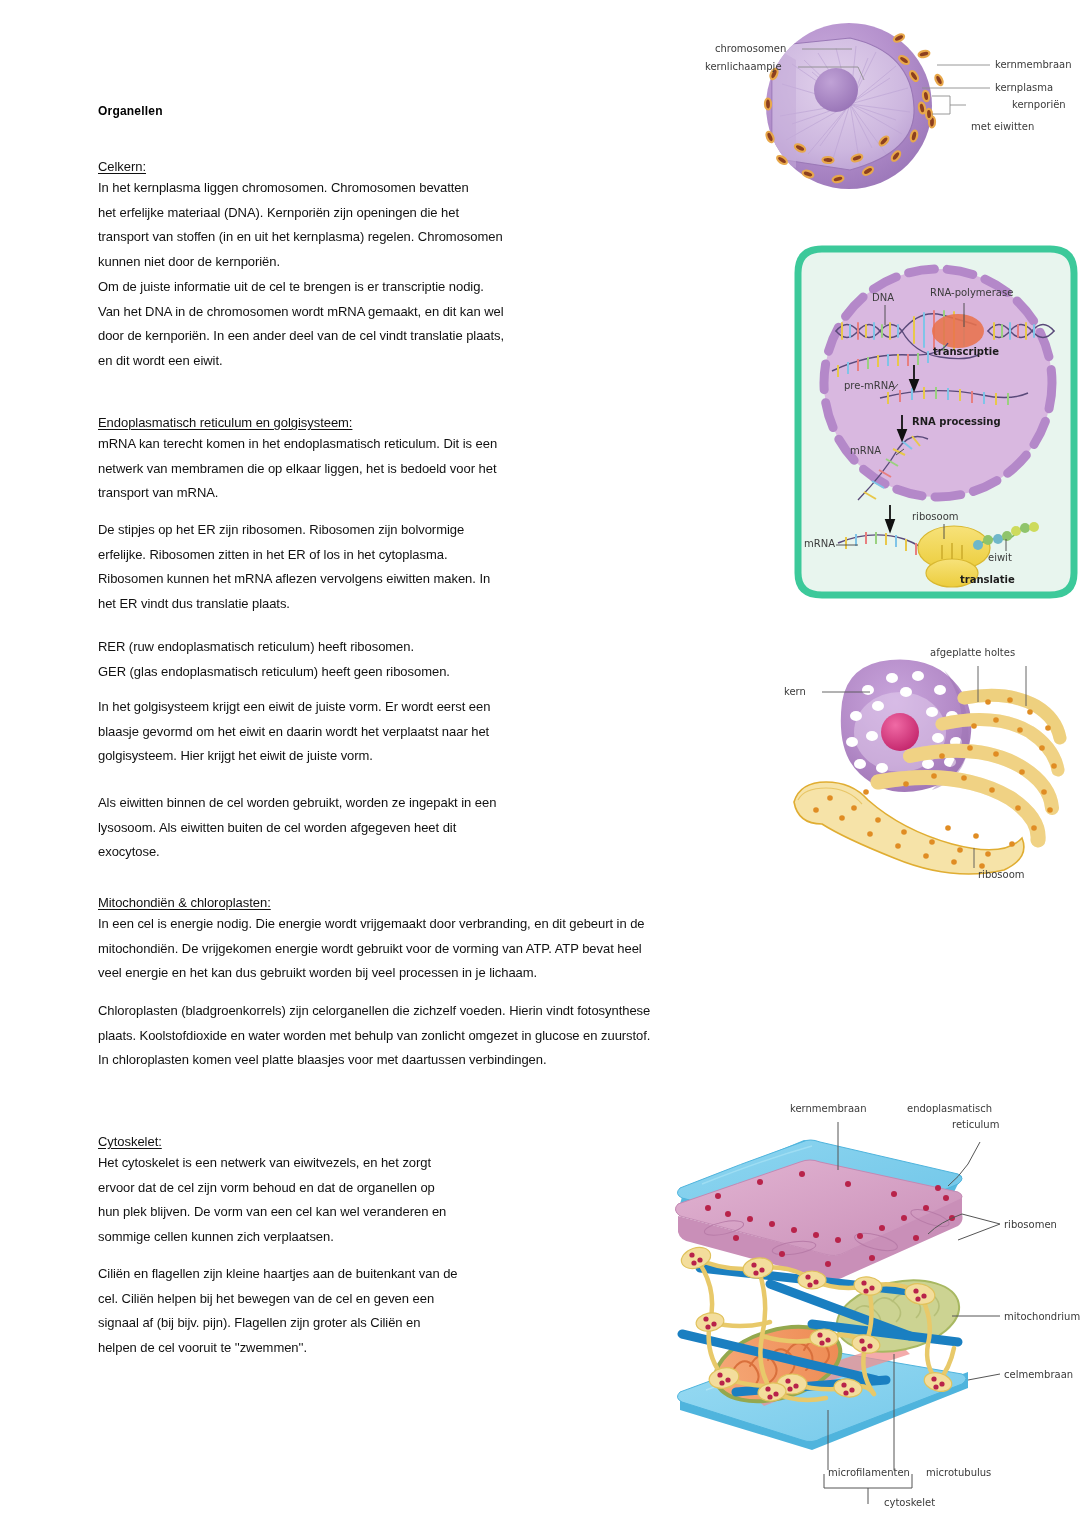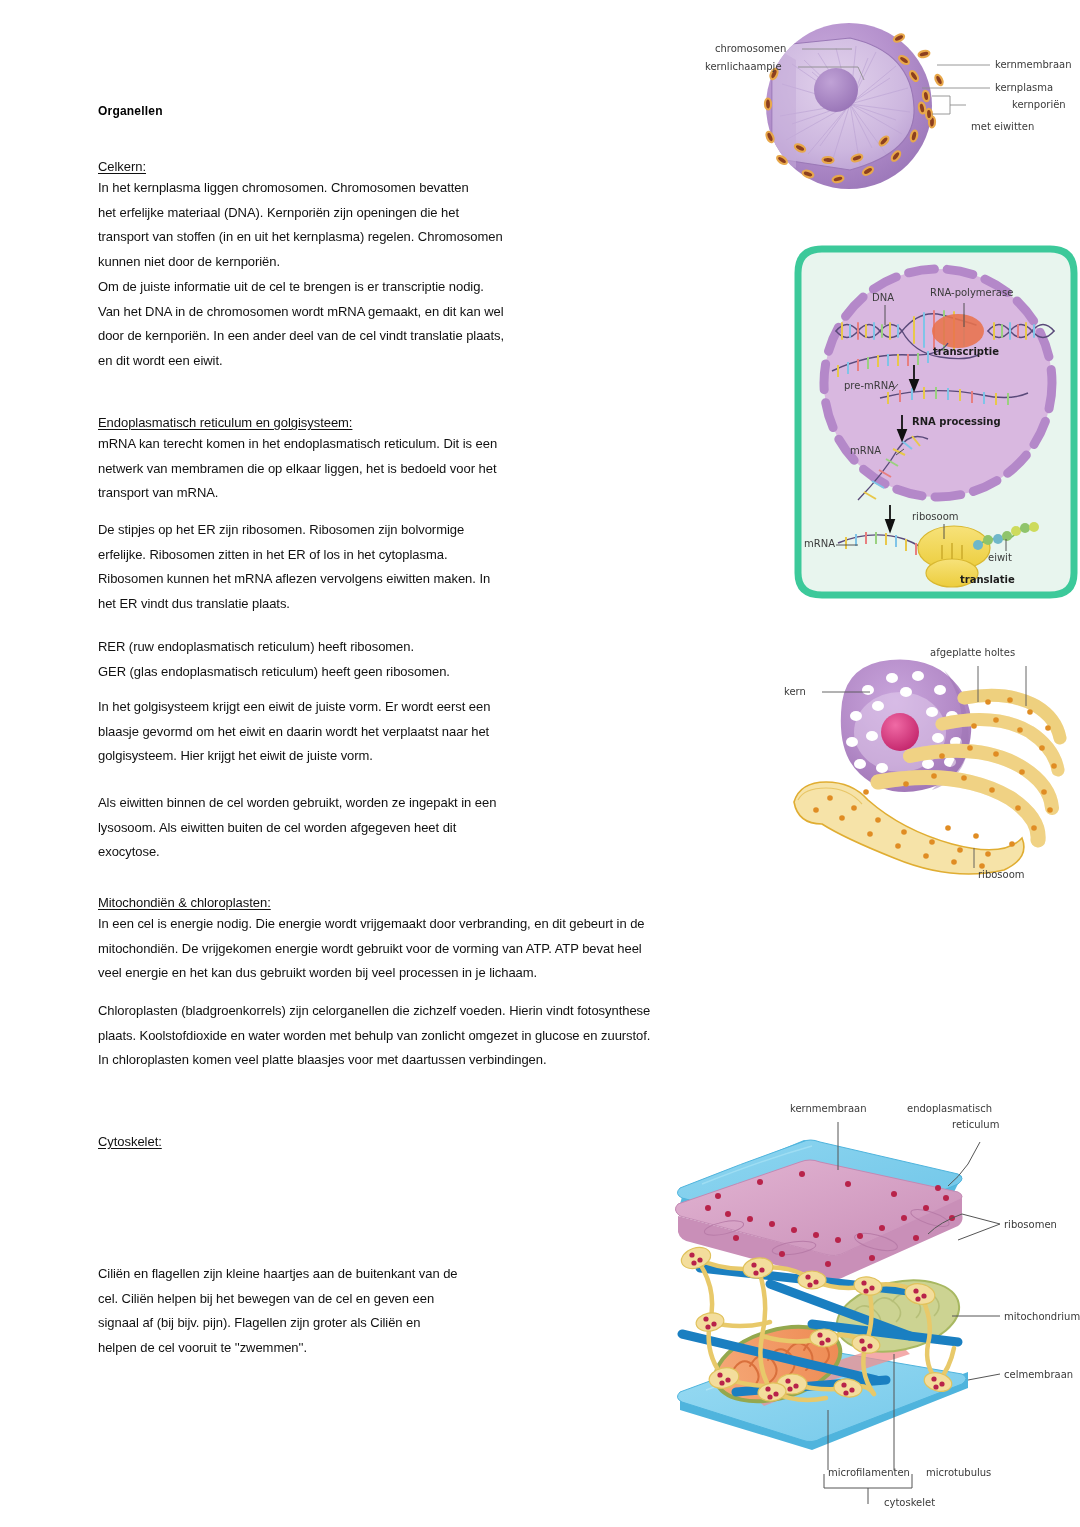--- a/index.html
+++ b/index.html
@@ -109,20 +109,24 @@
 
   <div class="txt head b-mito-h">Mitochondiën &amp; chloroplasten:</div>
   <div class="txt b-mito-p1">In een cel is energie nodig. Die energie wordt vrijgemaakt door verbranding, en dit gebeurt in de
 mitochondiën. De vrijgekomen energie wordt gebruikt voor de vorming van ATP. ATP bevat heel
 veel energie en het kan dus gebruikt worden bij veel processen in je lichaam.</div>
   <div class="txt b-mito-p2">Chloroplasten (bladgroenkorrels) zijn celorganellen die zichzelf voeden. Hierin vindt fotosynthese
 plaats. Koolstofdioxide en water worden met behulp van zonlicht omgezet in glucose en zuurstof.
 In chloroplasten komen veel platte blaasjes voor met daartussen verbindingen.</div>
 
   <div class="txt head b-cyto-h">Cytoskelet:</div>
+  <div class="txt b-cyto-p1">Het cytoskelet is een netwerk van eiwitvezels, en het zorgt
+ervoor dat de cel zijn vorm behoud en dat de organellen op
+hun plek blijven. De vorm van een cel kan wel veranderen en
+sommige cellen kunnen zich verplaatsen.</div>
   <div class="txt b-cyto-p2">Ciliën en flagellen zijn kleine haartjes aan de buitenkant van de
 cel. Ciliën helpen bij het bewegen van de cel en geven een
 signaal af (bij bijv. pijn). Flagellen zijn groter als Ciliën en
 helpen de cel vooruit te ''zwemmen''.</div>
 
   <div class="fig" id="fig-nucleus">
     <svg width="380" height="210" viewBox="0 0 380 210">
       <defs>
         <radialGradient id="nucSphere" cx="38%" cy="32%" r="75%">
           <stop offset="0%" stop-color="#cbaedd"></stop>

